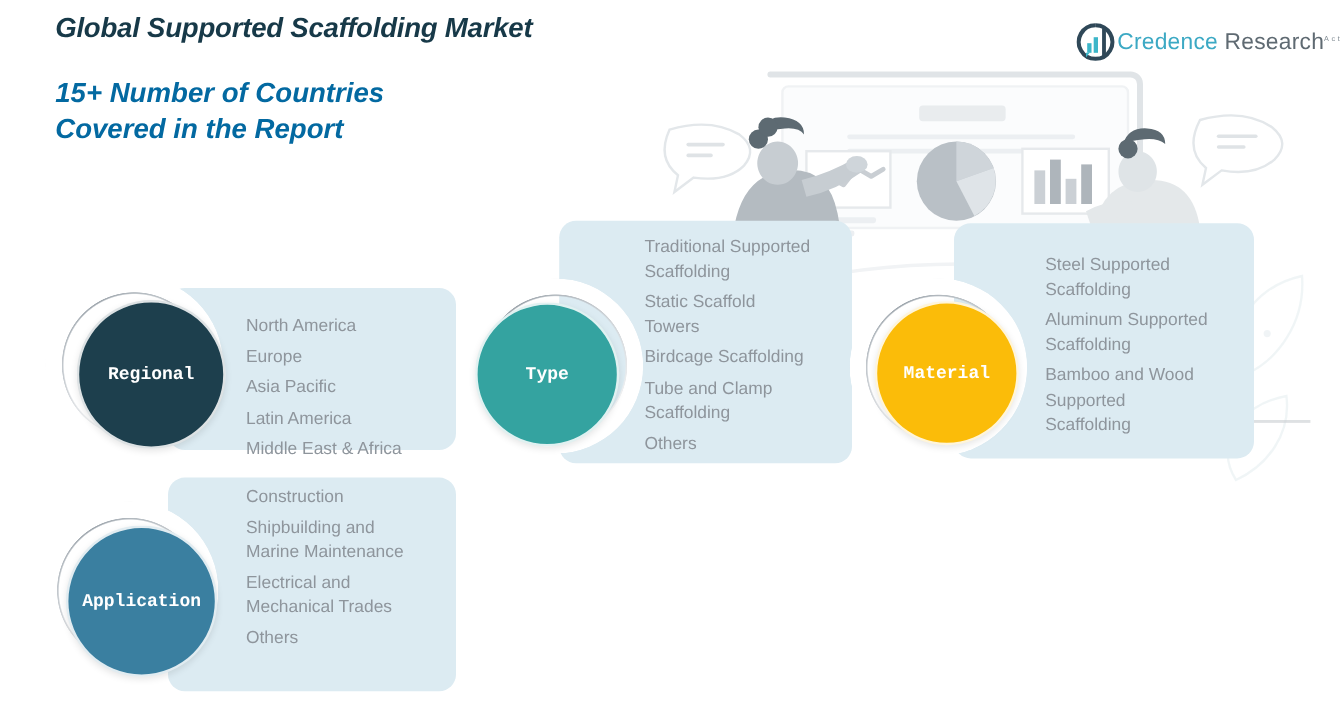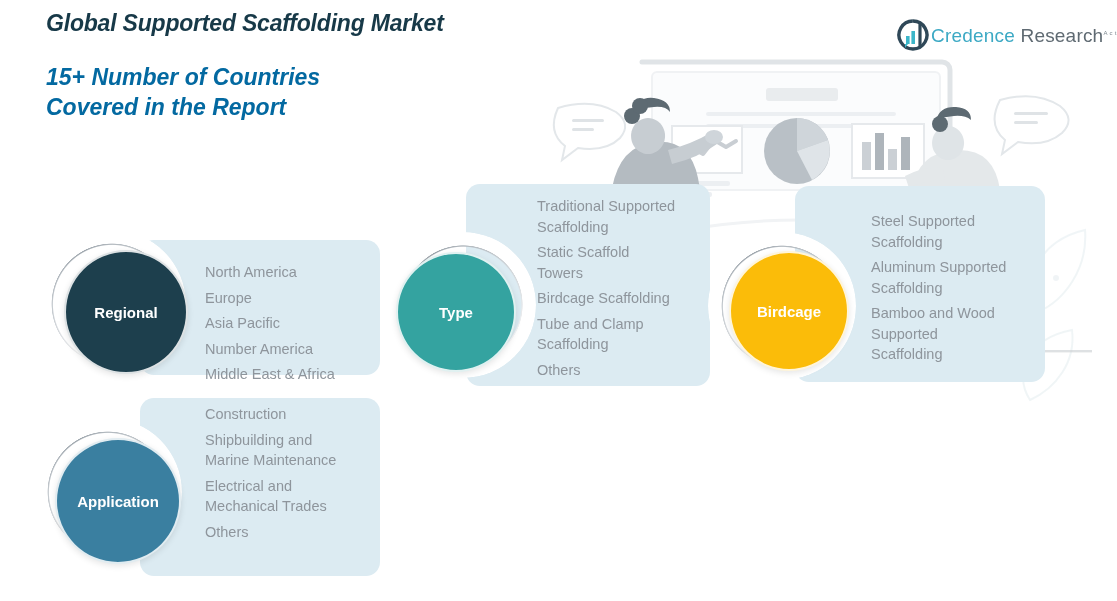--- a/index.html
+++ b/index.html
@@ -116,20 +116,21 @@
     border-radius: 50%;
     display: flex;
     align-items: center;
     justify-content: center;
     color: #ffffff;
     font-weight: bold;
     font-size: 15px;
     box-shadow: 0 2px 6px rgba(0,0,0,0.10);
     border: 2px solid rgba(255,255,255,0.85);
     box-sizing: border-box;
+    font-family: Liberation Mono, monospace;
   }
 </style>
 </head>
 <body>
 
 <div id="page">
 
   <svg class="bg-illus" viewBox="0 0 1117 601">
     <defs>
       <linearGradient id="gRing" x1="0" y1="0" x2="1" y2="1">
@@ -235,21 +236,21 @@
 
   <div class="panel" style="left:140px; top:240px; width:240px; height:135px;"></div>
   <div class="ring" style="left:38px; top:230px; width:148px; height:148px;"></div>
   <div class="bubble" style="left:64px; top:250px; width:124px; height:124px; background:#1d3f4d;">
     <span>Regional</span>
   </div>
   <div class="panel-list" style="left:205px; top:262px; width:175px;">
     <div class="item">North America</div>
     <div class="item">Europe</div>
     <div class="item">Asia Pacific</div>
-    <div class="item">Number America</div>
+    <div class="item">Latin America</div>
     <div class="item">Middle East &amp; Africa</div>
   </div>
 
   <div class="panel" style="left:466px; top:184px; width:244px; height:202px;"></div>
   <div class="ring" style="left:390px; top:232px; width:146px; height:146px;"></div>
   <div class="bubble" style="left:396px; top:252px; width:120px; height:120px; background:#34a3a0;">
     <span>Type</span>
   </div>
   <div class="panel-list" style="left:537px; top:196px; width:180px;">
     <div class="item">Traditional Supported
@@ -258,21 +259,21 @@
 Towers</div>
     <div class="item">Birdcage Scaffolding</div>
     <div class="item">Tube and Clamp
 Scaffolding</div>
     <div class="item">Others</div>
   </div>
 
   <div class="panel" style="left:795px; top:186px; width:250px; height:196px;"></div>
   <div class="ring" style="left:708px; top:232px; width:148px; height:148px;"></div>
   <div class="bubble" style="left:729px; top:251px; width:120px; height:120px; background:#fbbc09;">
-    <span>Birdcage</span>
+    <span>Material</span>
   </div>
   <div class="panel-list" style="left:871px; top:211px; width:178px;">
     <div class="item">Steel Supported
 Scaffolding</div>
     <div class="item">Aluminum Supported
 Scaffolding</div>
     <div class="item">Bamboo and Wood
 Supported
 Scaffolding</div>
   </div>

